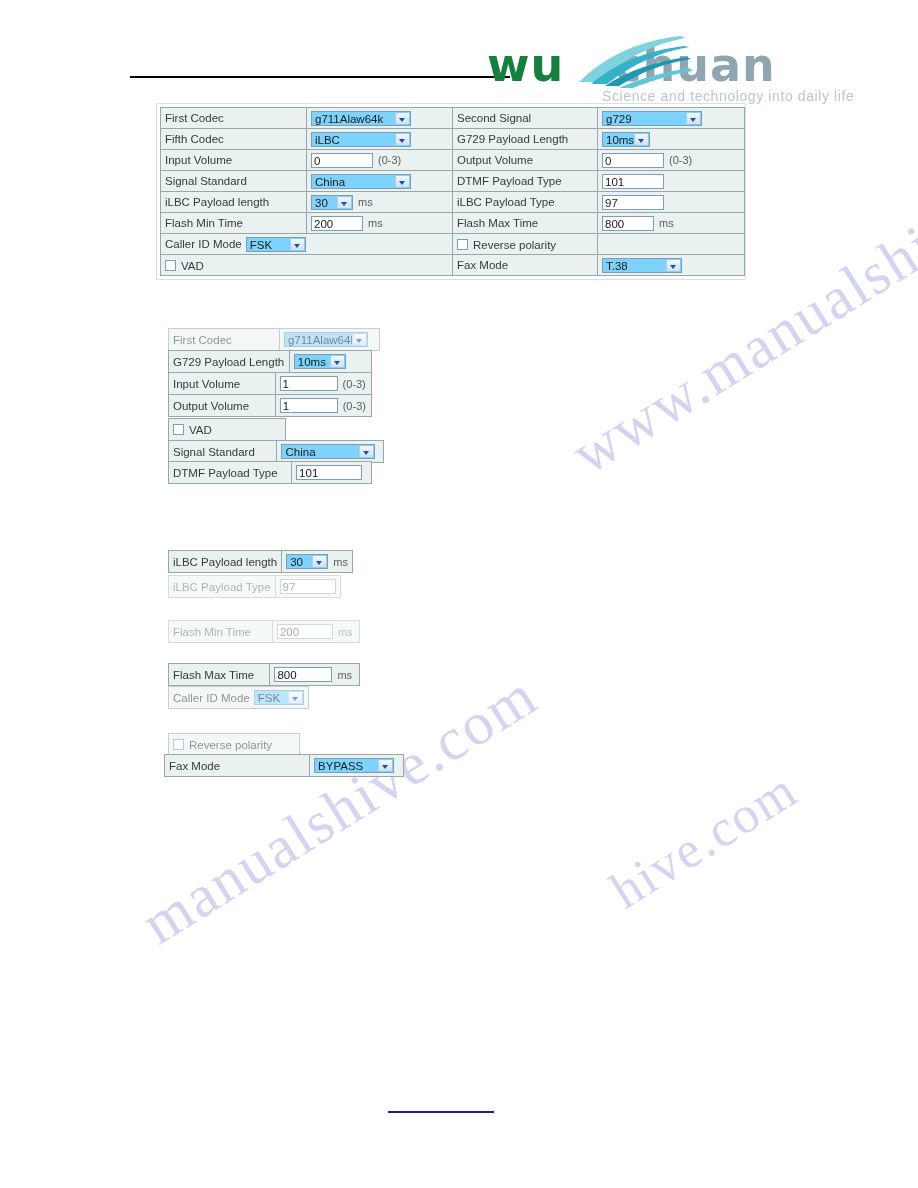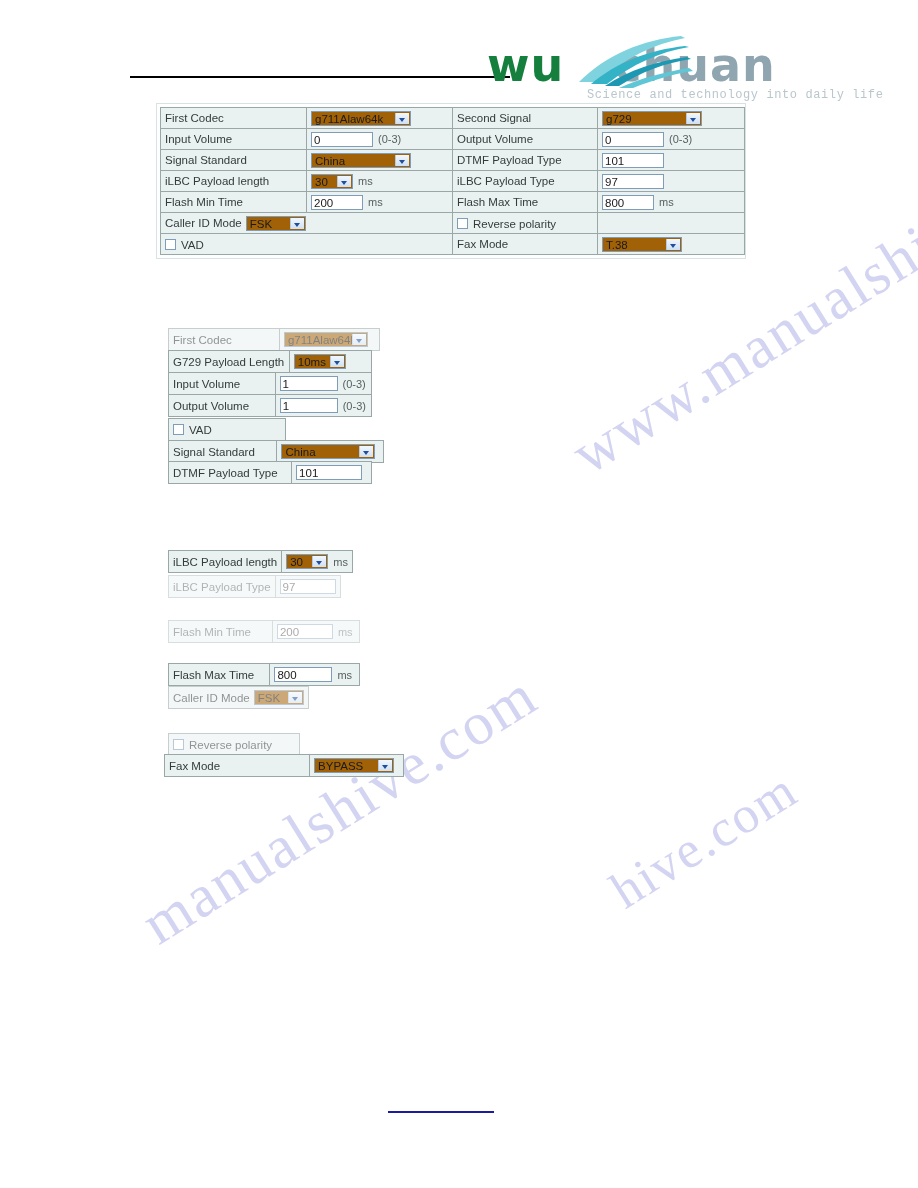--- a/index.html
+++ b/index.html
@@ -71,24 +71,24 @@
   #logo .logo-chuan { color: #8fa5b0; margin-left: 50px; }
   #logo .logo-swoosh {
     position: absolute;
     left: 86px;
     top: -6px;
     width: 120px;
     height: 56px;
   }
   #logo .logo-tagline {
     position: absolute;
-    left: 100px;
+    left: 115px;
     top: 48px;
-    font-family: Liberation Mono, monospace;
-    font-size: 12px;
+    font-family: Liberation Sans, sans-serif;
+    font-size: 14px;
     color: #b9c6cc;
     letter-spacing: .6px;
     white-space: nowrap;
   }
 
   
   .panel {
     position: absolute;
     z-index: 4;
     background: #ffffff;
@@ -114,21 +114,21 @@
     color: #333b3b;
   }
   td.val {
     background: #eaf1f1;
   }
 
   
   .sel {
     display: inline-block;
     border: 1px solid #7f9db9;
-    background: #a16207;
+    background: #7dd3fc;
     height: 15px;
     line-height: 15px;
     font-size: 11.5px;
     color: #1a1a1a;
     padding: 0 10px 0 3px;
     vertical-align: middle;
     box-sizing: border-box;
     position: relative;
     overflow: hidden;
   }
@@ -259,20 +259,26 @@
         <col style="width:147px">
     </colgroup>
     <tbody id="main-rows">
         <tr>
           <td class="lbl">First Codec</td>
           <td class="val"><span class="sel" style="width:100px"><span class="seltext">g711Alaw64k</span><span class="caret"></span></span></td>
           <td class="lbl">Second Signal</td>
           <td class="val"><span class="sel" style="width:100px"><span class="seltext">g729</span><span class="caret"></span></span></td>
         </tr>
         <tr>
+          <td class="lbl">Fifth Codec</td>
+          <td class="val"><span class="sel" style="width:100px"><span class="seltext">iLBC</span><span class="caret"></span></span></td>
+          <td class="lbl">G729 Payload Length</td>
+          <td class="val"><span class="sel" style="width:48px"><span class="seltext">10ms</span><span class="caret"></span></span></td>
+        </tr>
+        <tr>
           <td class="lbl">Input Volume</td>
           <td class="val"><span class="txt" style="width:62px">0</span><span class="unit">(0-3)</span></td>
           <td class="lbl">Output Volume</td>
           <td class="val"><span class="txt" style="width:62px">0</span><span class="unit">(0-3)</span></td>
         </tr>
         <tr>
           <td class="lbl">Signal Standard</td>
           <td class="val"><span class="sel" style="width:100px"><span class="seltext">China</span><span class="caret"></span></span></td>
           <td class="lbl">DTMF Payload Type</td>
           <td class="val"><span class="txt" style="width:62px">101</span></td>

